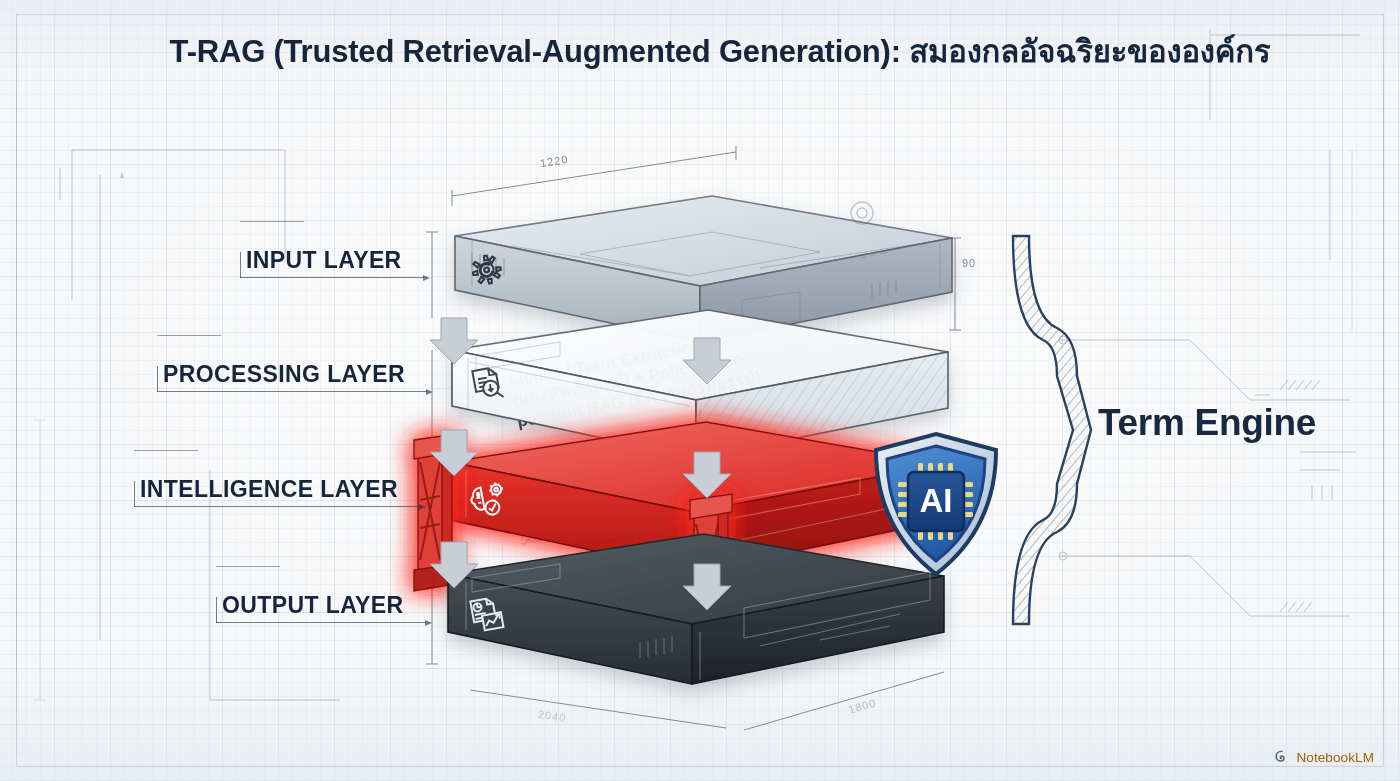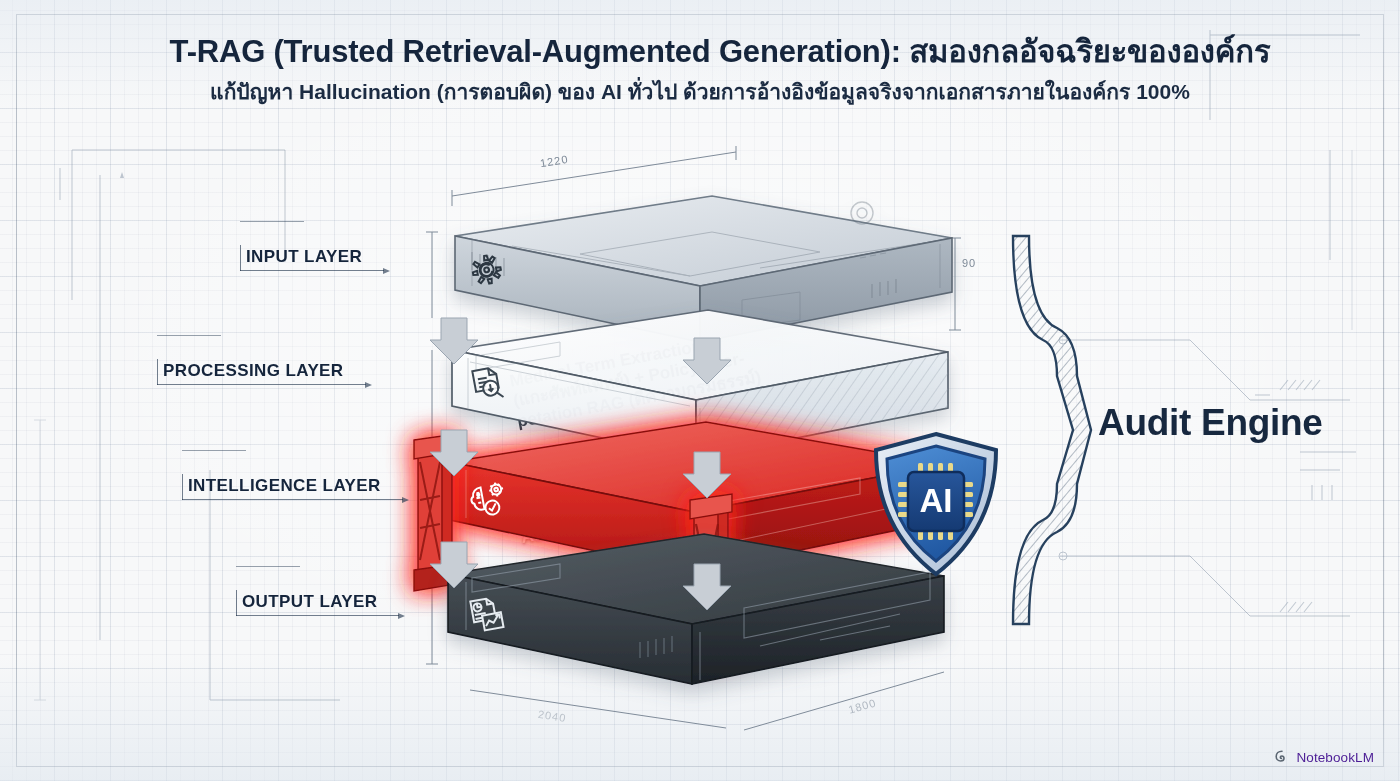--- a/index.html
+++ b/index.html
@@ -36,21 +36,21 @@
     font-size:31px;font-weight:bold;color:#15253c;letter-spacing:-.2px;
     line-height:1.18;white-space:nowrap;margin-left:40px;
   }
   #subtitle{
     font-size:21px;font-weight:bold;color:#1b2b42;margin-top:8px;
     line-height:1.2;white-space:nowrap;
   }
   
   .layer-label{position:absolute;z-index:26;}
   .layer-label .ll-text{
-    font-size:17px;font-weight:bold;color:#15253c;letter-spacing:.4px;
+    font-size:23px;font-weight:bold;color:#15253c;letter-spacing:.4px;
     white-space:nowrap;padding:0 6px 4px 6px;
   }
   .layer-label .ll-rule{
     position:absolute;left:0;right:-16px;bottom:0;height:1px;background:rgba(30,50,75,.62);
   }
   .layer-label .ll-tick{
     position:absolute;left:0;bottom:0;width:1px;height:26px;background:rgba(30,50,75,.62);
   }
   .layer-label .ll-tick2{
     position:absolute;left:0;top:-26px;width:64px;height:1px;background:rgba(30,50,75,.45);
@@ -72,21 +72,21 @@
   #coreengine{
     position:absolute;left:1098px;top:402px;z-index:28;
     font-size:37px;font-weight:bold;color:#17283f;line-height:1.14;letter-spacing:-.3px;
   }
   
   #shield{position:absolute;left:866px;top:430px;width:140px;height:148px;z-index:29;}
   
   #watermark{
     position:absolute;right:26px;bottom:16px;z-index:40;
     display:flex;align-items:center;gap:6px;
-    font-size:13.5px;color:#4c1d95;letter-spacing:.1px;
+    font-size:13.5px;color:#a16207;letter-spacing:.1px;
   }
   
   .orn{position:absolute;z-index:5;pointer-events:none;}
   .dimtxt{
     position:absolute;z-index:22;font-size:11px;color:#7e8a98;
     letter-spacing:1px;pointer-events:none;white-space:nowrap;
   }
 </style>
 </head>
 <body>
@@ -413,53 +413,52 @@
     </pattern>
     <pattern id="bh" width="7" height="7" patternTransform="rotate(40)" patternUnits="userSpaceOnUse">
       <line x1="0" y1="0" x2="0" y2="7" stroke="#4e6176" stroke-width="1.2" opacity=".7"></line>
     </pattern>
   </defs>
   <path d="M18 6 Q18 96 48 110 Q62 116 62 146 L78 200 L62 254 Q62 284 48 290 Q18 304 18 394
            L34 394 Q34 314 62 302 Q82 292 82 254 L96 200 L82 146 Q82 108 62 98 Q34 86 34 6 Z" fill="url(#bh)" stroke="#27415e" stroke-width="2.4"></path>
 </svg>
 
 <div id="coreengine">
-  <div>Audit Engine</div>
+  <div>Term Engine</div>
 </div>
 
 <div id="titleblock">
   <div id="title">T-RAG (Trusted Retrieval-Augmented Generation): สมองกลอัจฉริยะขององค์กร</div>
-  <div id="subtitle">แก้ปัญหา Hallucination (การตอบผิด) ของ AI ทั่วไป ด้วยการอ้างอิงข้อมูลจริงจากเอกสารภายในองค์กร 100%</div>
 </div>
 
 <div class="layer-label" style="left:240px;top:247px;">
   <div class="ll-tick2"></div>
   <div class="ll-text">INPUT LAYER</div>
   <div class="ll-rule"></div>
   <div class="ll-tick"></div>
   <div class="ll-arrow"></div>
 </div>
 
 <div class="layer-label" style="left:157px;top:361px;">
   <div class="ll-tick2"></div>
   <div class="ll-text">PROCESSING LAYER</div>
   <div class="ll-rule"></div>
   <div class="ll-tick"></div>
   <div class="ll-arrow"></div>
 </div>
 
-<div class="layer-label" style="left:134px;top:476px;margin-left:48px;">
+<div class="layer-label" style="left:134px;top:476px;">
   <div class="ll-tick2"></div>
   <div class="ll-text">INTELLIGENCE LAYER</div>
   <div class="ll-rule"></div>
   <div class="ll-tick"></div>
   <div class="ll-arrow"></div>
 </div>
 
-<div class="layer-label" style="left:216px;top:592px;margin-left:20px;">
+<div class="layer-label" style="left:216px;top:592px;">
   <div class="ll-tick2"></div>
   <div class="ll-text">OUTPUT LAYER</div>
   <div class="ll-rule"></div>
   <div class="ll-tick"></div>
   <div class="ll-arrow"></div>
 </div>
 
 <div class="dimtxt" style="left:540px;top:155px;transform:rotate(-9deg);">1220</div>
 <div class="dimtxt" style="left:962px;top:257px;">90</div>
 <div class="dimtxt" style="left:848px;top:700px;transform:rotate(-16deg);opacity:.55;">1800</div>

